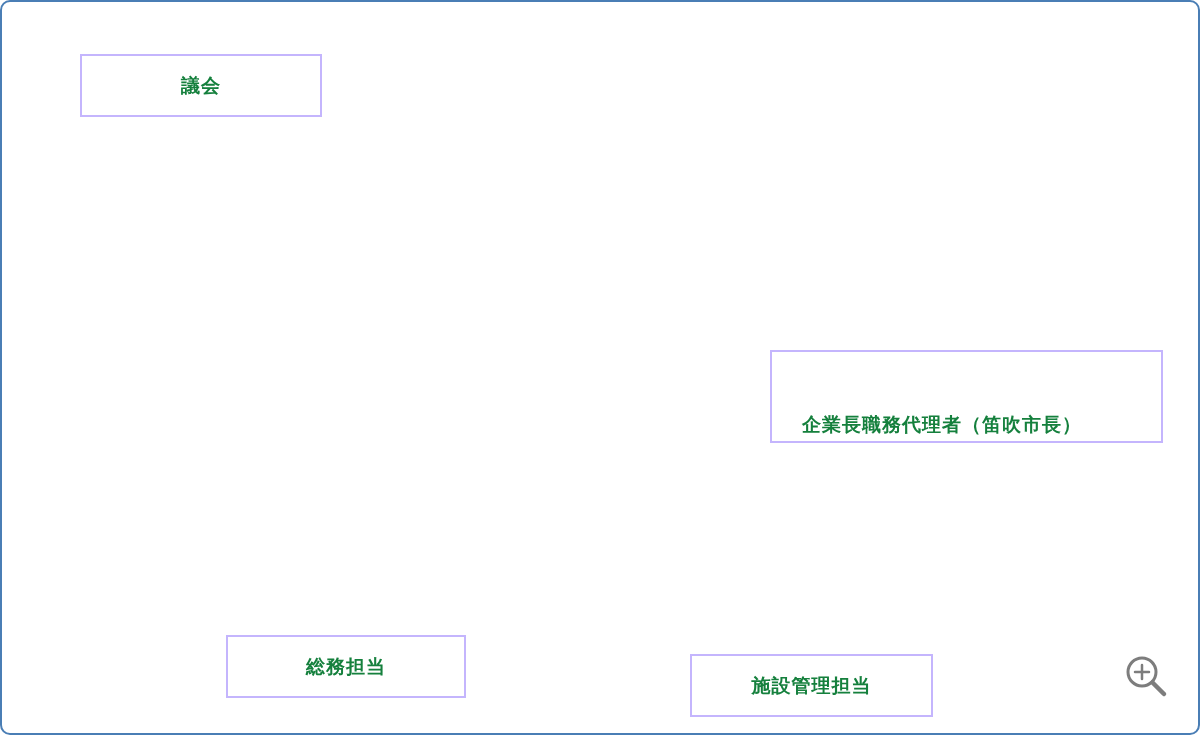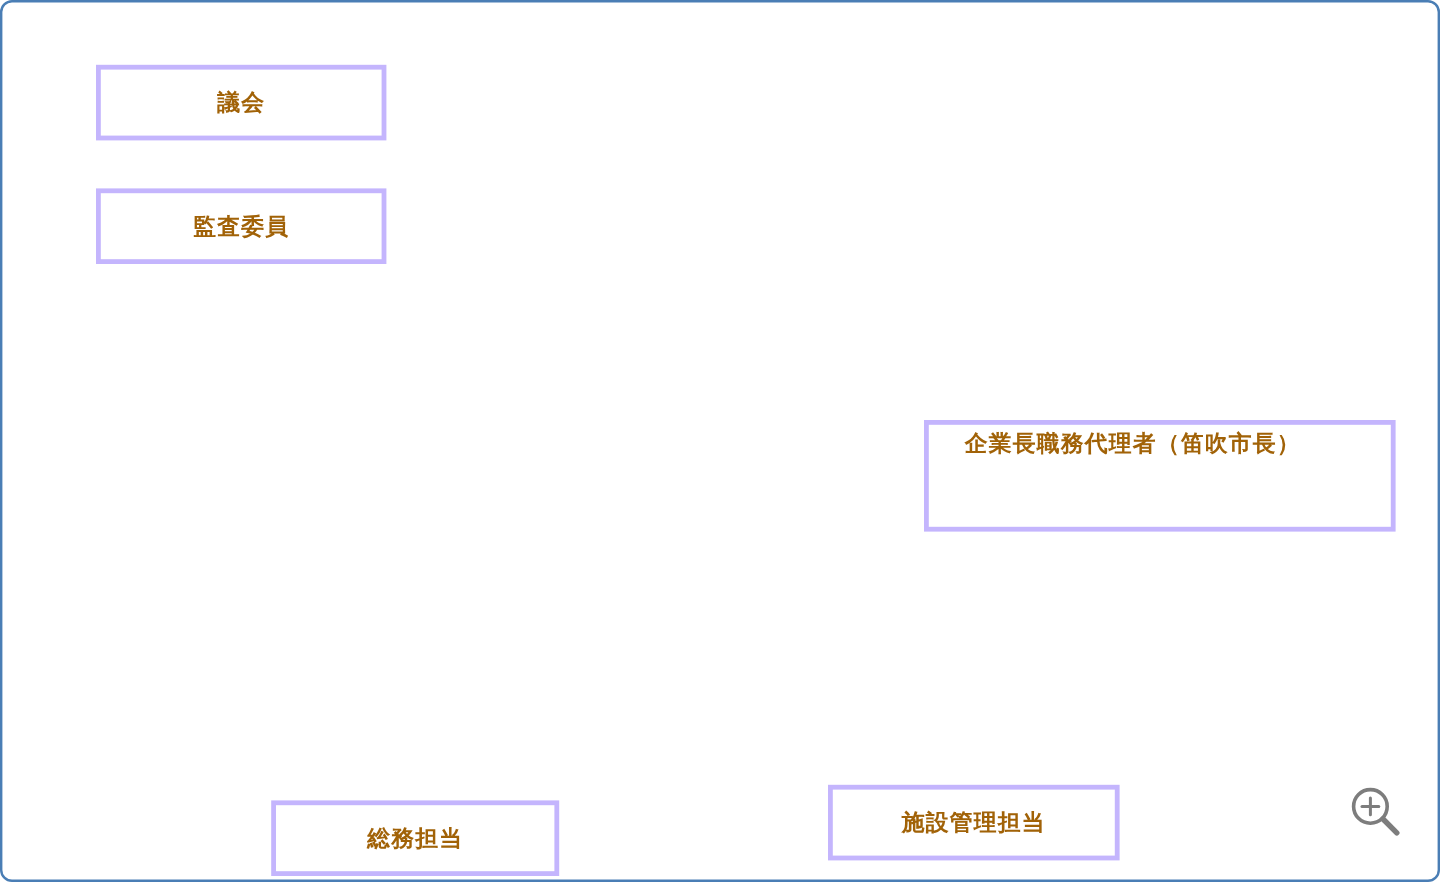--- a/index.html
+++ b/index.html
@@ -14,46 +14,46 @@
     height: 735px;
     box-sizing: border-box;
     background: #ffffff;
     border: 2px solid #4a7eb5;
     border-radius: 10px;
     overflow: hidden;
   }
   .org-box {
     position: absolute;
     box-sizing: border-box;
-    border: 4px solid #c4b5fd;
+    border: 2px solid #c4b5fd;
     background: #ffffff;
     display: flex;
     align-items: center;
     justify-content: center;
-    color: #a16207;
+    color: #15803d;
     font-weight: bold;
     font-size: 19px;
     letter-spacing: 1px;
     text-align: center;
   }
   .org-box.multiline {
     flex-direction: column;
     align-items: flex-start;
-    justify-content: space-between;
+    justify-content: flex-end;
     padding-left: 30px;
     text-align: left;
     line-height: 1.75;
   }
   
   .n-gikai        { left: 78px;  top: 52px;  width: 242px; height: 63px; }
   .n-kansaiin     { left: 78px;  top: 155px; width: 242px; height: 63px; }
   .n-kigyocho     { left: 424px; top: 238px; width: 283px; height: 63px; }
   .n-dairisha     { left: 768px; top: 348px; width: 393px; height: 93px; }
   .n-jimukyokucho { left: 444px; top: 481px; width: 243px; height: 63px; }
-  .n-somu         { left: 224px; top: 633px; width: 240px; height: 63px; margin-top: 32px; }
+  .n-somu         { left: 224px; top: 633px; width: 240px; height: 63px; }
   .n-shisetsu     { left: 688px; top: 652px; width: 243px; height: 63px; }
 
   .zoom-control {
     position: absolute;
     left: 1118px;
     top: 648px;
     width: 52px;
     height: 52px;
     cursor: pointer;
     background: transparent;
@@ -63,23 +63,20 @@
 </style>
 </head>
 <body>
 
 <div class="canvas">
 
   <div class="org-box n-gikai">
     <span>議会</span>
   </div>
 
-  <div class="org-box n-kansaiin">
-    <span>監査委員</span>
-  </div>
 
 
   <div class="org-box multiline n-dairisha">
     <span>企業長職務代理者（笛吹市長）</span>
   </div>
 
 
   <div class="org-box n-somu">
     <span>総務担当</span>
   </div>

